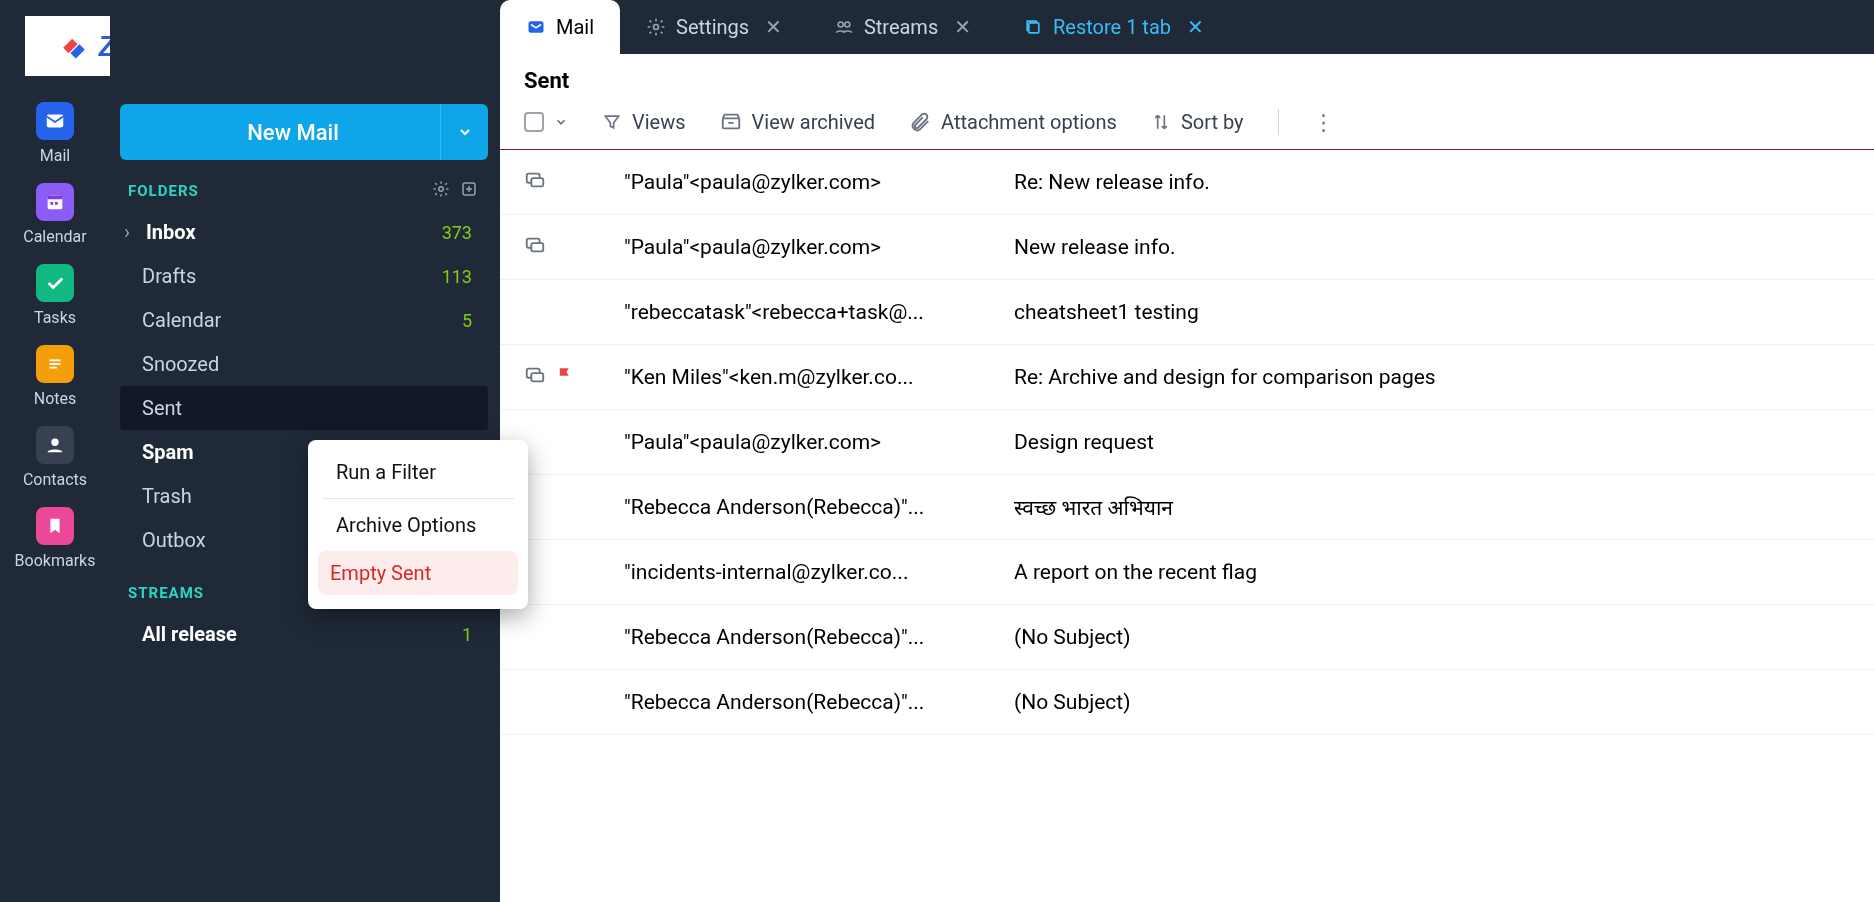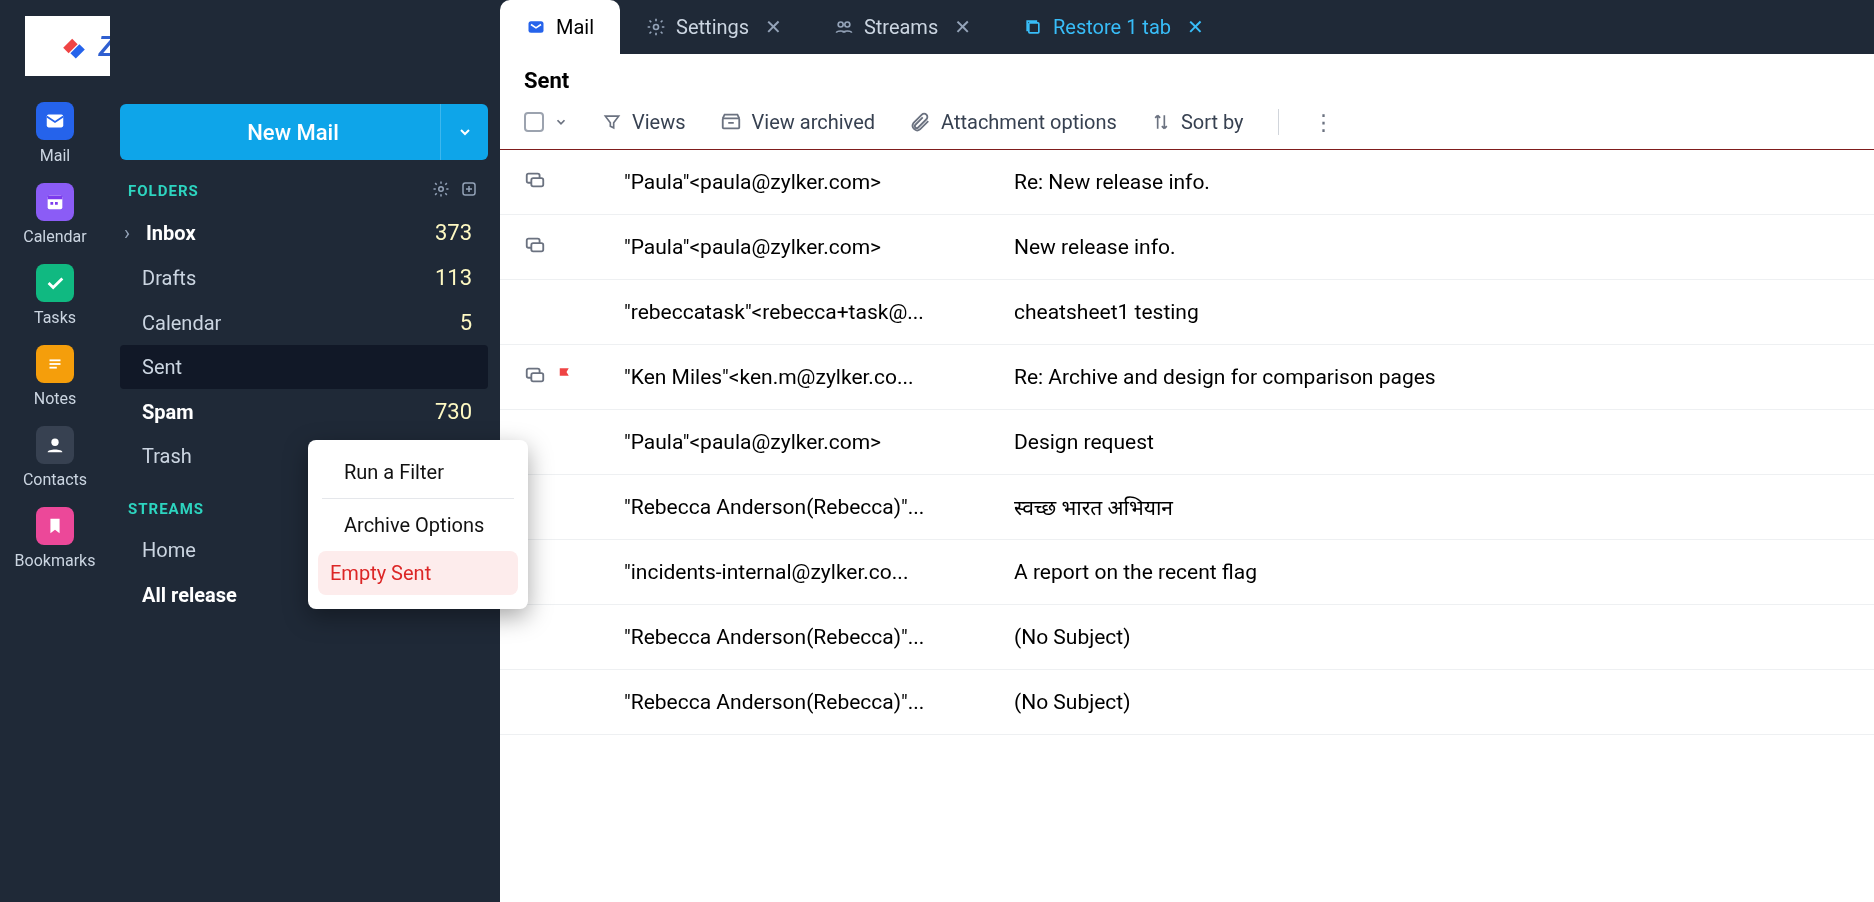--- a/index.html
+++ b/index.html
@@ -24,23 +24,23 @@
 .newmail-btn { flex:1; background:#0ea5e9; color:#fff; font-size:22px; font-weight:500; border:none; border-radius:6px 0 0 6px; cursor:pointer; display:flex; align-items:center; justify-content:center;padding-left:26px; }
 .newmail-drop { width:48px; background:#0ea5e9; border:none; border-radius:0 6px 6px 0; border-left:1px solid rgba(255,255,255,.2); cursor:pointer; display:flex; align-items:center; justify-content:center; }
 .section-head { display:flex; align-items:center; justify-content:space-between; padding:20px 10px 8px 8px; }
 .section-head-label { color:#2dd4bf; font-size:15px; font-weight:700; letter-spacing:1px; }
 .section-head-icons { display:flex; gap:10px; color:#94a3b8; }
 .folder-list { list-style:none; }
 .folder-item { display:flex; align-items:center; justify-content:space-between; padding:10px 16px 10px 22px; font-size:20px; color:#cbd5e1; cursor:pointer; border-radius:4px; }
 .folder-item.bold .fname { font-weight:700; color:#fff; }
 .folder-item.selected { background:#111827; }
 .folder-item .chev { width:18px; display:inline-block; color:#94a3b8; margin-left:-18px; margin-right:4px; }
-.fcount { color:#fef9c3; font-size:22px; }
+.fcount { color:#84cc16; font-size:18px; }
 .context-menu { position:absolute; left:198px; top:440px; width:220px; background:#fff; color:#111; border-radius:8px; box-shadow:0 8px 24px rgba(0,0,0,.35); padding:10px 0; z-index:50; }
-.ctx-item { padding:10px 36px; font-size:20px; cursor:pointer; }
+.ctx-item { padding:10px 28px; font-size:20px; cursor:pointer; }
 .ctx-divider { height:1px; background:#e5e7eb; margin:4px 14px; }
 .ctx-danger { color:#dc2626; background:#fdecec; margin:4px 10px; border-radius:8px; padding:10px 12px; }
 .main { flex:1; background:#fff; color:#000; display:flex; flex-direction:column; position:relative; }
 .tabbar { height:54px; background:#1f2937; display:flex; align-items:flex-end; overflow:hidden; }
 .tab { height:54px; display:flex; align-items:center; gap:10px; padding:0 26px; font-size:20px; color:#cbd5e1; cursor:pointer; border-top-left-radius:10px; border-top-right-radius:10px; position:relative; }
 .tab.active { background:#fff; color:#000; }
 .tab .close { color:#94a3b8; font-size:20px; margin-left:6px; }
 .tab.restore { color:#38bdf8;align-items:center; }
 .page-header { padding:14px 24px 6px 24px; font-size:22px; font-weight:700; color:#000; }
 .toolbar { display:flex; align-items:center; gap:34px; padding:10px 24px 14px 24px; border-bottom:1px solid #7f1d1d; color:#374151; font-size:20px; }
@@ -158,30 +158,38 @@
           <span class="fcount">373</span>
         </li>
         <li class="folder-item">
           <span><span class="fname">Drafts</span></span>
           <span class="fcount">113</span>
         </li>
         <li class="folder-item">
           <span><span class="fname">Calendar</span></span>
           <span class="fcount">5</span>
         </li>
+        <li class="folder-item">
+          <span><span class="fname">Snoozed</span></span>
+          <span class="fcount"></span>
+        </li>
         <li class="folder-item selected">
           <span><span class="fname">Sent</span></span>
           <span class="fcount"></span>
         </li>
         <li class="folder-item bold">
           <span><span class="fname">Spam</span></span>
           <span class="fcount">730</span>
         </li>
         <li class="folder-item">
           <span><span class="fname">Trash</span></span>
+          <span class="fcount"></span>
+        </li>
+        <li class="folder-item">
+          <span><span class="fname">Outbox</span></span>
           <span class="fcount"></span>
         </li>
       </ul>
 
     <div class="section-head">
       <span class="section-head-label">STREAMS</span>
       <div class="section-head-icons">
         <span><svg width="18" height="18" viewBox="0 0 24 24" fill="none" stroke="#94a3b8" stroke-width="2">
               <path d="M4 8h12M4 16h12"></path>
               <circle cx="18" cy="8" r="2"></circle>
@@ -189,24 +197,20 @@
             </svg></span>
         <span><svg width="18" height="18" viewBox="0 0 24 24" fill="none" stroke="#94a3b8" stroke-width="2">
               <rect x="4" y="4" width="16" height="16" rx="3"></rect>
               <line x1="12" y1="8" x2="12" y2="16"></line>
               <line x1="8" y1="12" x2="16" y2="12"></line>
             </svg></span>
       </div>
     </div>
 
     <ul class="folder-list" id="stream-list">
-        <li class="folder-item">
-          <span><span class="fname">Home</span></span>
-          <span class="fcount"></span>
-        </li>
         <li class="folder-item bold">
           <span><span class="fname">All release</span></span>
           <span class="fcount">1</span>
         </li>
       </ul>
   </div>
 
   <div class="context-menu">
     <div class="ctx-item">Run a Filter</div>
     <div class="ctx-divider"></div>

